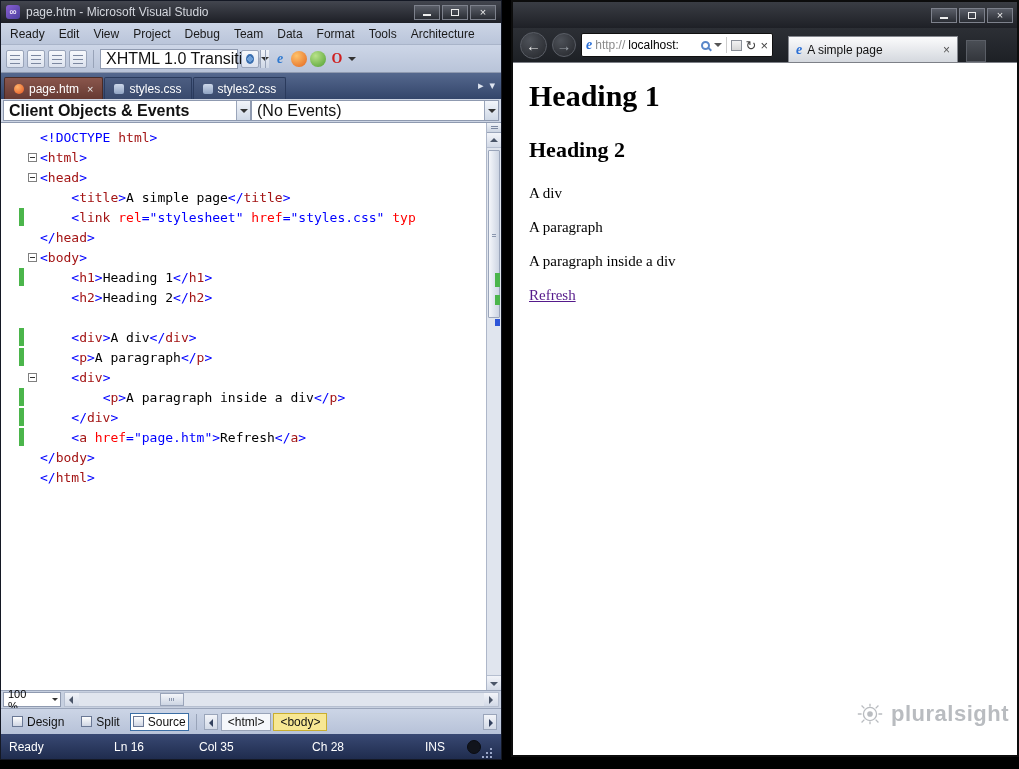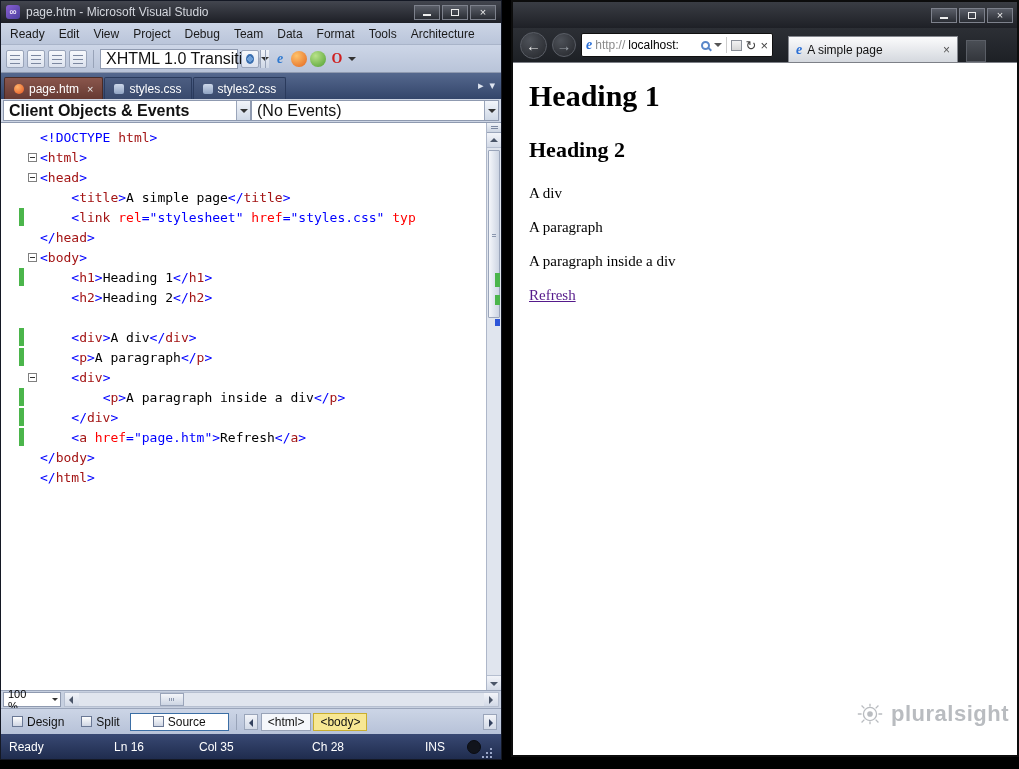--- a/index.html
+++ b/index.html
@@ -81,21 +81,21 @@
   .hscroll{flex:1;height:15px;background:#e0e5ee;position:relative;border:1px solid #b6bfd0;display:flex;align-items:center}
   .h-arrow{width:14px;height:100%;background:linear-gradient(#f2f4f9,#d3dae7);position:relative}
   .h-arrow.left::after{content:"";position:absolute;top:3px;left:4px;border:4px solid transparent;border-right-color:#4a5568;border-left-width:0}
   .h-arrow.right{margin-left:auto}
   .h-arrow.right::after{content:"";position:absolute;top:3px;left:5px;border:4px solid transparent;border-left-color:#4a5568;border-right-width:0}
   .hthumb{position:absolute;left:95px;width:24px;top:0;bottom:0;background:linear-gradient(#f4f6fa,#cdd5e3);border:1px solid #9aa5ba}
   .hthumb::after{content:"";position:absolute;top:4px;bottom:4px;left:50%;width:5px;margin-left:-3px;background:repeating-linear-gradient(90deg,#8b97ae 0 1px,transparent 1px 2px)}
 
   .vs-viewtabs{height:26px;flex:0 0 26px;background:linear-gradient(#ccd5e6,#b7c2d8);display:flex;align-items:center;padding:2px 4px;gap:3px;border-top:1px solid #9aa5ba;font-size:12px}
   .view-tab{display:flex;align-items:center;gap:4px;padding:2px 7px;color:#111;white-space:nowrap}
-  .view-tab.active{background:#fff;border:1px solid #3b6ea5;padding:1px 22px}
+  .view-tab.active{background:#fff;border:1px solid #3b6ea5;padding:1px 2px}
   .vt-icon{width:11px;height:11px;border:1px solid #6a7895;background:linear-gradient(#fefefe,#cfd6e4)}
   .vt-sep{width:1px;height:16px;background:#98a3b8;margin:0 4px}
   .nav-tri{width:14px;height:16px;position:relative;background:linear-gradient(#f2f4f9,#d3dae7);border:1px solid #9aa5ba}
   .nav-tri.left::after{content:"";position:absolute;top:4px;left:4px;border:4px solid transparent;border-right-color:#33415e;border-left-width:0}
   .nav-tri.right::after{content:"";position:absolute;top:4px;left:5px;border:4px solid transparent;border-left-color:#33415e;border-right-width:0}
   .nav-tri.end{margin-left:auto}
   .crumbs{display:flex;gap:2px}
   .crumb{padding:1px 6px;border:1px solid #98a3b8;background:#f5f7fb;font-size:12px;color:#111;white-space:nowrap}
   .crumb.current{background:#f7e793;border-color:#c9ae2f}
 

